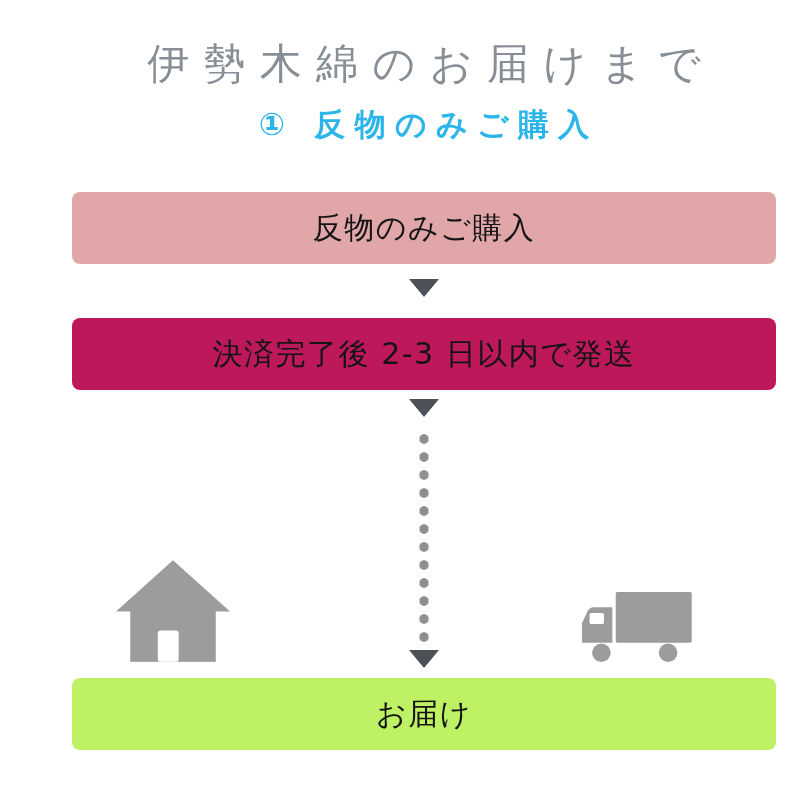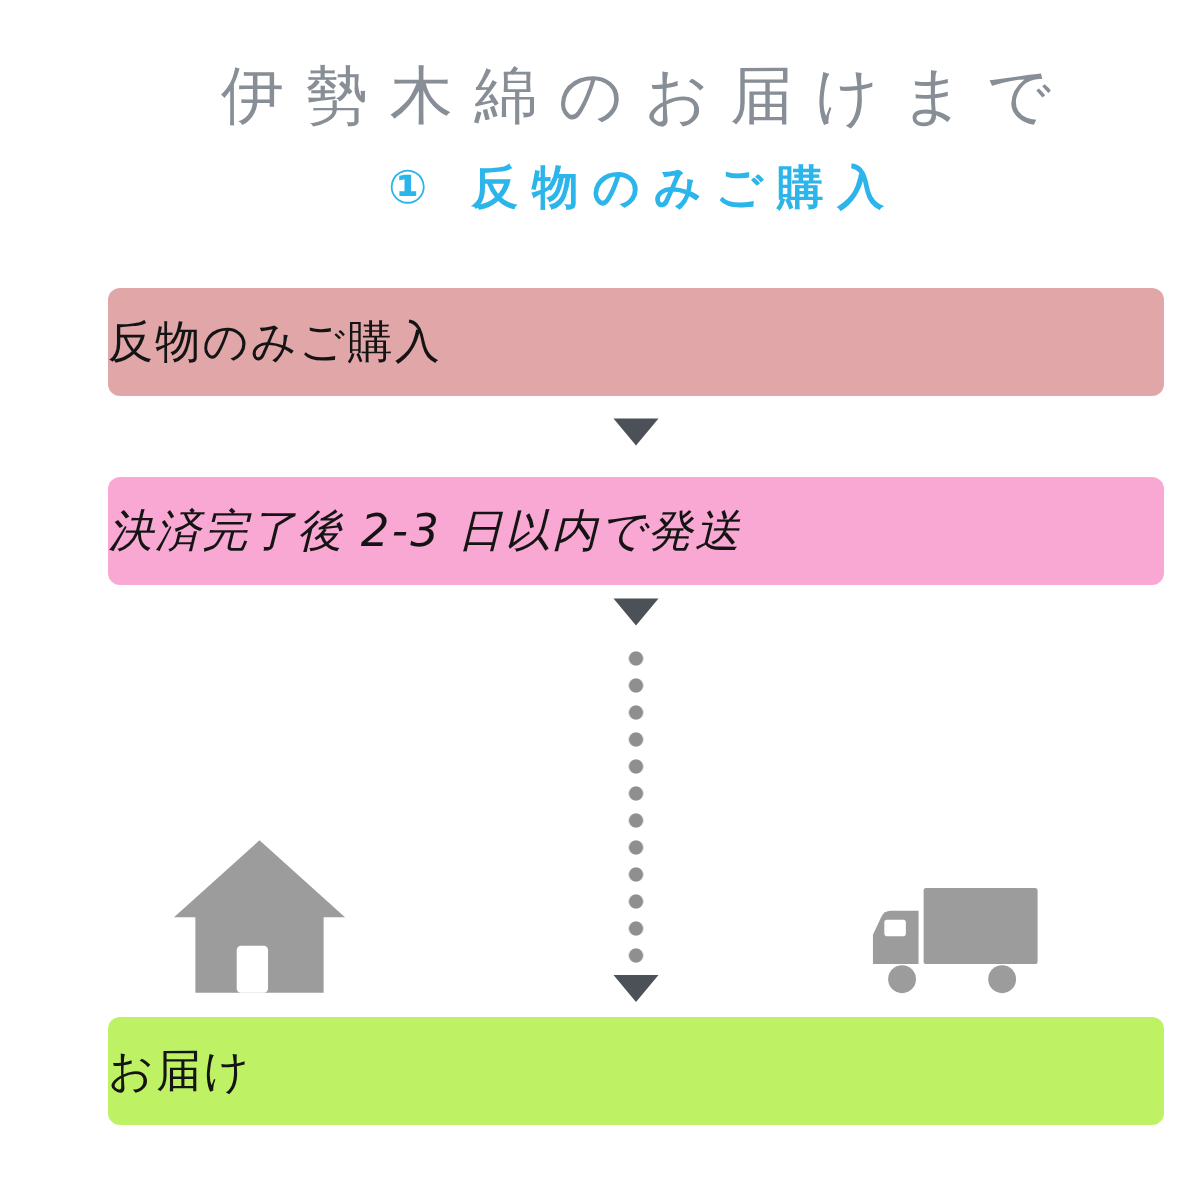--- a/index.html
+++ b/index.html
@@ -12,21 +12,21 @@
     font-size:42px;font-weight:500;color:#878e96;
     letter-spacing:0.34em;text-indent:0.34em;white-space:nowrap;
   }
   .subtitle{
     position:absolute;top:104px;left:0;width:100%;text-align:center;
     font-size:31px;font-weight:700;color:#2bb5ea;
     letter-spacing:0.30em;text-indent:0.30em;white-space:nowrap;
   }
   .bar{
     position:absolute;left:48px;width:704px;height:72px;border-radius:8px;
-    display:flex;align-items:center;
+    display:flex;align-items:center;justify-content:center;
     font-size:30px;color:#141414;letter-spacing:0.05em;white-space:nowrap;
   }
   .bar1{top:192px;background:#e0a6a8;}
   .bar2{top:318px;background:#f3d8d8;}
   .bar3{top:678px;background:#e6e6e6;}
   .arrow{
     position:absolute;left:50%;transform:translateX(-50%);
     width:0;height:0;
     border-left:15px solid transparent;border-right:15px solid transparent;
     border-top:18px solid #4b5157;
@@ -51,21 +51,21 @@
   <div class="title">伊勢木綿のお届けまで</div>
 
   <div class="subtitle">① 反物のみご購入</div>
 
   <div class="bar bar1" style="background: rgb(224, 166, 168);">
     <span>反物のみご購入</span>
   </div>
 
   <div class="arrow arrow1"></div>
 
-  <div class="bar bar2" style="background: #f9a8d4; font-style: italic;">
+  <div class="bar bar2" style="background: #be185d;">
     <span>決済完了後 2-3 日以内で発送</span>
   </div>
 
   <div class="arrow arrow2"></div>
 
   <div class="dots"></div>
 
   <div class="arrow arrow3"></div>
 
   <div class="house">

